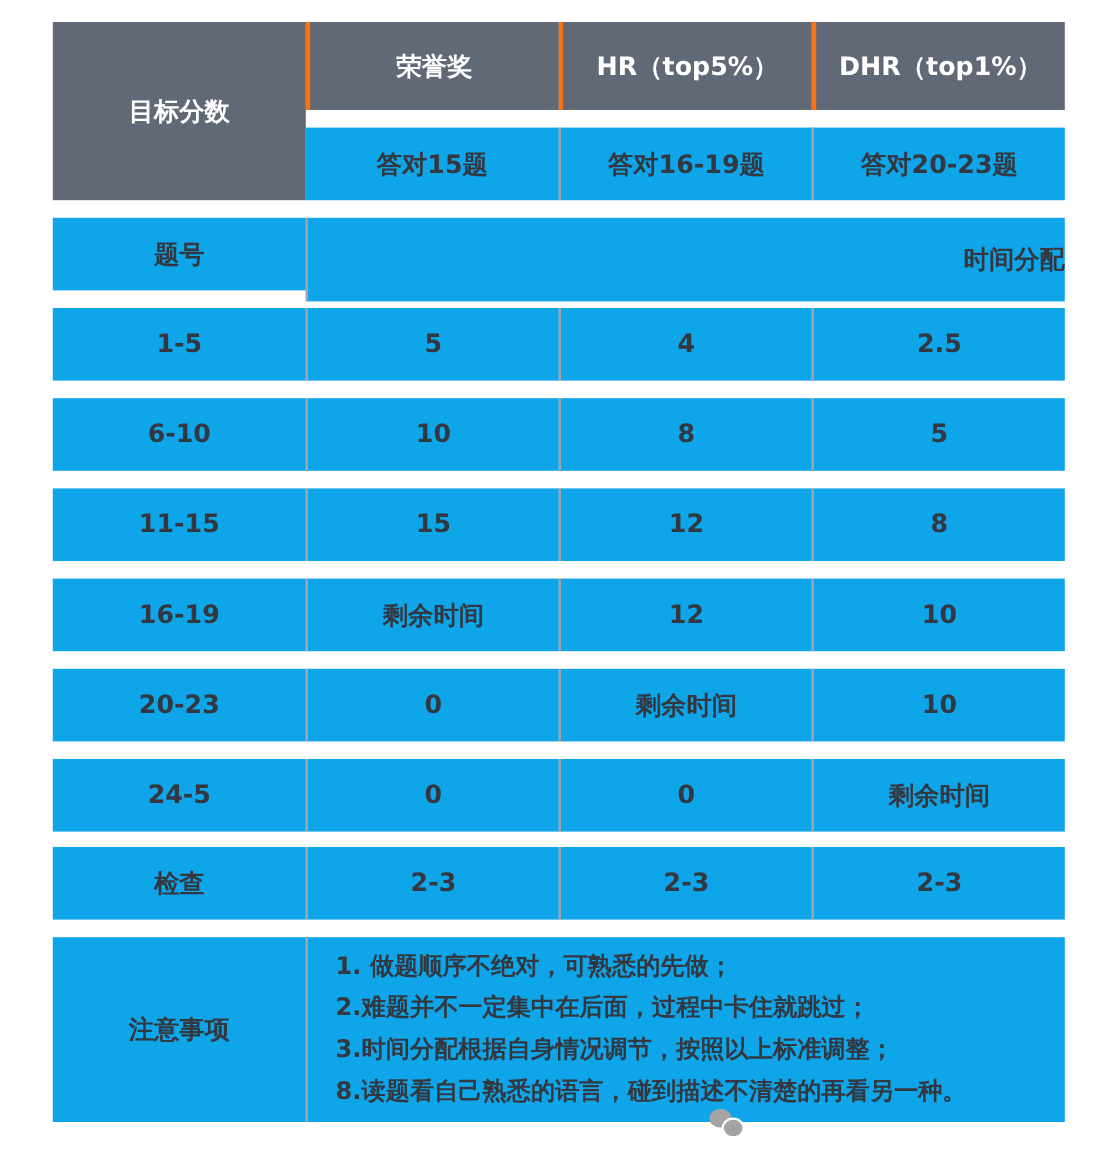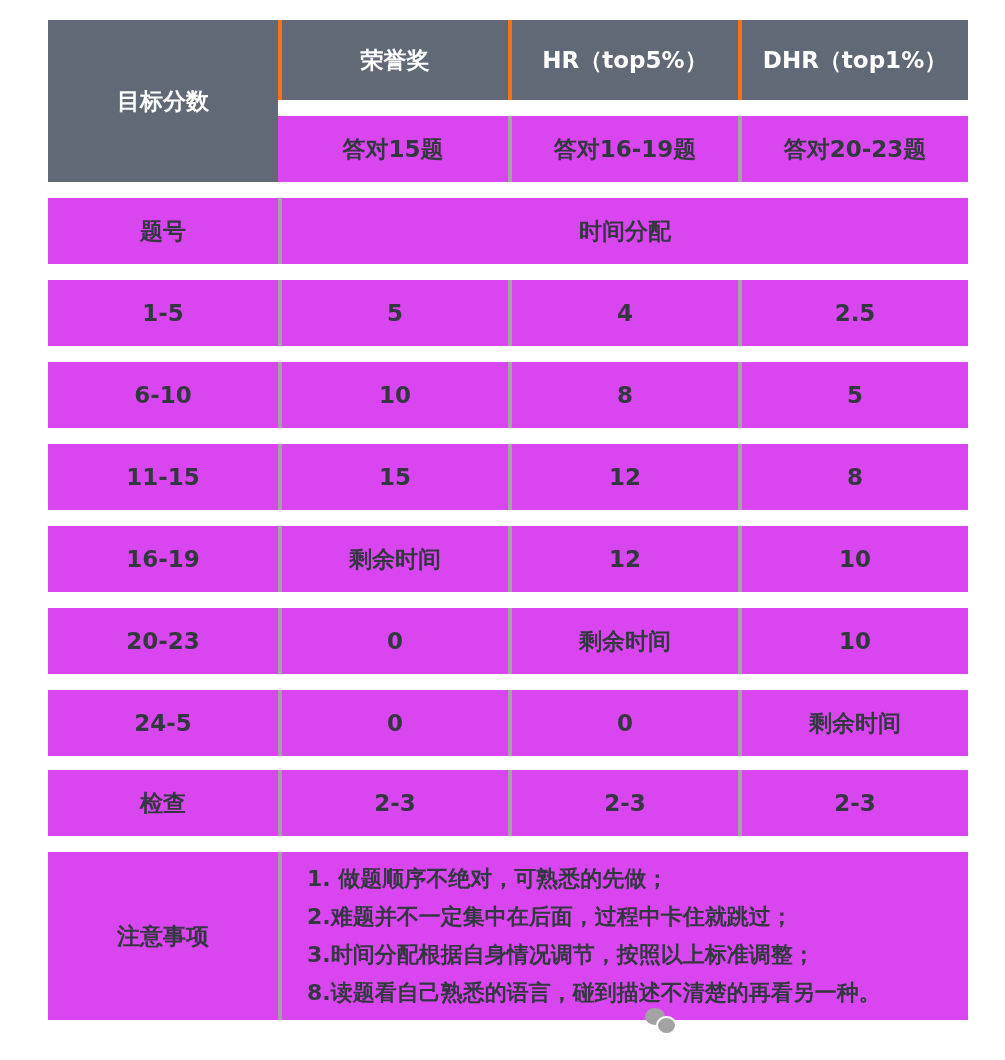--- a/index.html
+++ b/index.html
@@ -1,22 +1,22 @@
 <!DOCTYPE html>
 <html><head>
 <meta charset="utf-8">
 <style>
   html, body { margin:0; padding:0; background:#ffffff; }
   body { width:1005px; height:1060px; position:relative; overflow:hidden;
          font-family:"DejaVu Sans", "Liberation Sans", sans-serif; }
   .abs { position:absolute; box-sizing:border-box; display:flex; align-items:center; justify-content:center; }
   .dark { background:#626976; color:#ffffff; font-weight:bold; }
-  .light { background:#d946ef; color:#333840; font-weight:bold; }
+  .light { background:#0ea5e9; color:#333840; font-weight:bold; }
   .txt { font-size:23px; }
-  .sep { border-left:4px solid #a3a3a3; }
+  .sep { border-left:2px solid #a3a3a3; }
   .dsep { border-left:4px solid #f97316; }
   .notes { justify-content:flex-start; align-items:center; padding-left:8px; }
   .notes ol { list-style:none; margin:17px; padding:0; }
   .notes li { font-size:22px; line-height:38px; white-space:nowrap; }
   .watermark { position:absolute; left:645px; top:1003px; height:36px; display:flex; align-items:center;
                color:#9a9a9a; font-size:24px; }
   .wm-icon { width:30px; height:26px; position:relative; margin-right:8px; }
   .wm-icon .b1 { position:absolute; left:0; top:0; width:20px; height:17px; background:#a3a3a3; border-radius:50%; }
   .wm-icon .b2 { position:absolute; left:11px; top:8px; width:17px; height:15px; background:#a3a3a3; border-radius:50%; border:2px solid #fff; }
 </style>
@@ -42,21 +42,21 @@
 <div class="abs light txt sep" style="left:508px;top:116px;width:230px;height:66px;">
   <span>答对16-19题</span>
 </div>
 <div class="abs light txt sep" style="left:738px;top:116px;width:230px;height:66px;">
   <span>答对20-23题</span>
 </div>
 
 <div class="abs light txt" style="left:48px;top:198px;width:230px;height:66px;">
   <span>题号</span>
 </div>
-<div class="abs light txt sep" style="left:278px;top:198px;width:690px;height:66px;">
+<div class="abs light txt sep" style="left:278px;top:198px;width:690px;height:76px;justify-content:flex-end;">
   <span>时间分配</span>
 </div>
 
 <div id="rows">
     <div class="abs light txt" style="left: 48px; top: 280px; width: 230px; height: 66px;">
       <span>1-5</span>
     </div>
     <div class="abs light txt sep" style="left: 278px; top: 280px; width: 230px; height: 66px;">
       <span>5</span>
     </div>

